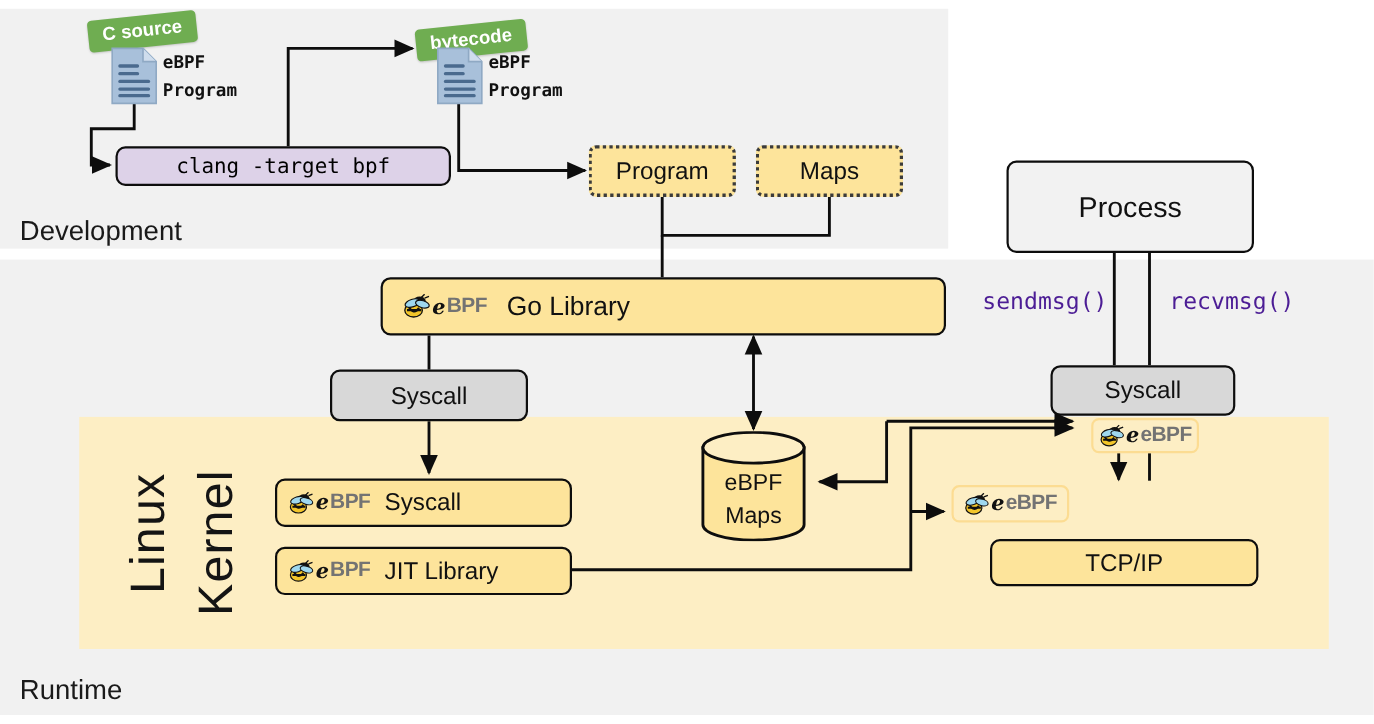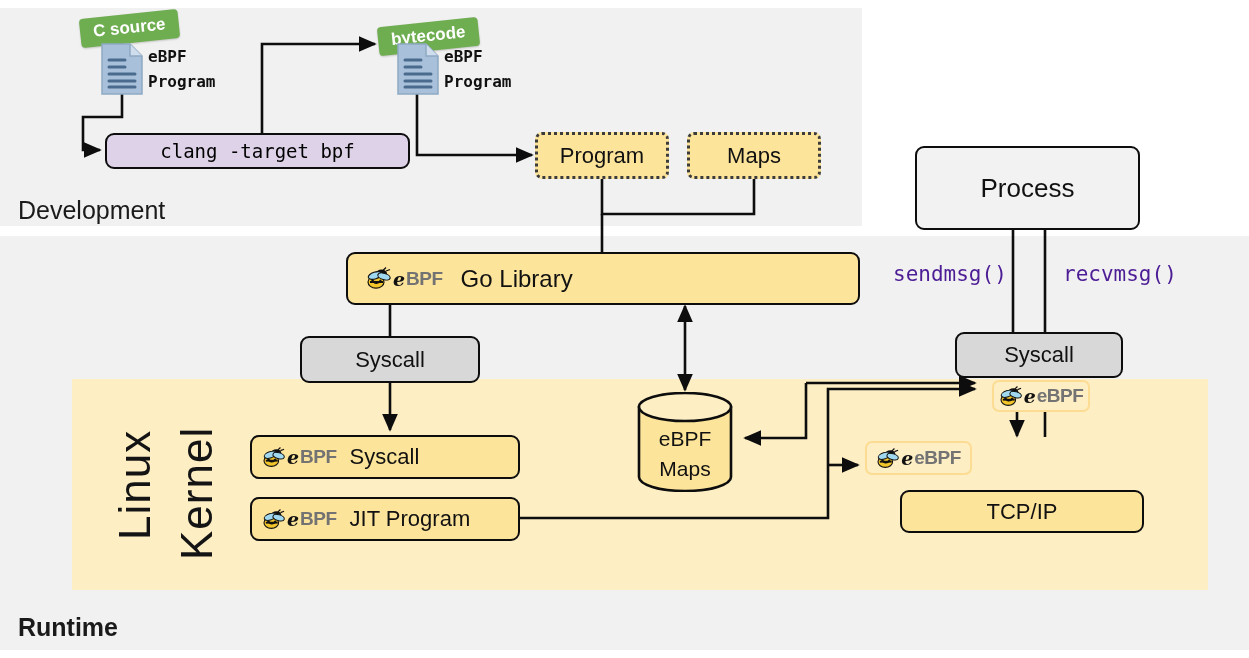--- a/index.html
+++ b/index.html
@@ -181,21 +181,21 @@
         <path d="M5,11 q5,9 10,2" fill="none" stroke="#111" stroke-width="2"></path>
         <path d="M4,15 h13" stroke="#111" stroke-width="2"></path>
         <ellipse cx="15.5" cy="6.5" rx="5.5" ry="4" fill="#111"></ellipse>
         <ellipse cx="9" cy="8.5" rx="7" ry="3.4" fill="#9fd8ef" stroke="#111" stroke-width="1.1" transform="rotate(-18 9 8.5)"></ellipse>
         <ellipse cx="18" cy="9.5" rx="6.4" ry="3.2" fill="#9fd8ef" stroke="#111" stroke-width="1.1" transform="rotate(16 18 9.5)"></ellipse>
         <path d="M17,3.5 l3,-3 M20,4 l4,-1.5" stroke="#111" stroke-width="1.3"></path>
       </svg>
       <span class="etxt">e</span>
         <span class="bpftxt">BPF</span>
     </span>
-    <span class="rowtxt">JIT Program</span>
+    <span class="rowtxt">JIT Library</span>
   </div>
 
   <div class="cyl" style="left:637px;top:392px;width:96px;height:100px;">
     <svg width="96" height="100" viewBox="0 0 96 100">
       <path d="M2,15 v70 a46,14 0 0 0 92,0 v-70 z" fill="#fde49b" stroke="#0d0d0d" stroke-width="2.6"></path>
       <ellipse cx="48" cy="15" rx="46" ry="14" fill="#fdeec4" stroke="#0d0d0d" stroke-width="2.6"></ellipse>
     </svg>
     <div class="cyltxt" style="top:32px;">eBPF</div>
     <div class="cyltxt" style="top:62px;">Maps</div>
   </div>
@@ -236,15 +236,15 @@
     </span>
   </div>
 
   <div class="box light" style="left:915px;top:146px;width:225px;height:84px;justify-content:center;">
     <span class="rowtxt" style="font-size:26px;">Process</span>
   </div>
   <div class="lbl mono" style="left:893px;top:262px;font-size:21px;">sendmsg()</div>
   <div class="lbl mono" style="left:1063px;top:262px;font-size:21px;">recvmsg()</div>
 
   <div class="lbl sect" style="left:18px;top:196px;">Development</div>
-  <div class="lbl sect" style="left:18px;top:613px;font-weight:bold;">Runtime</div>
+  <div class="lbl sect" style="left:18px;top:613px;">Runtime</div>
 
 </div>
 
 </body></html>

